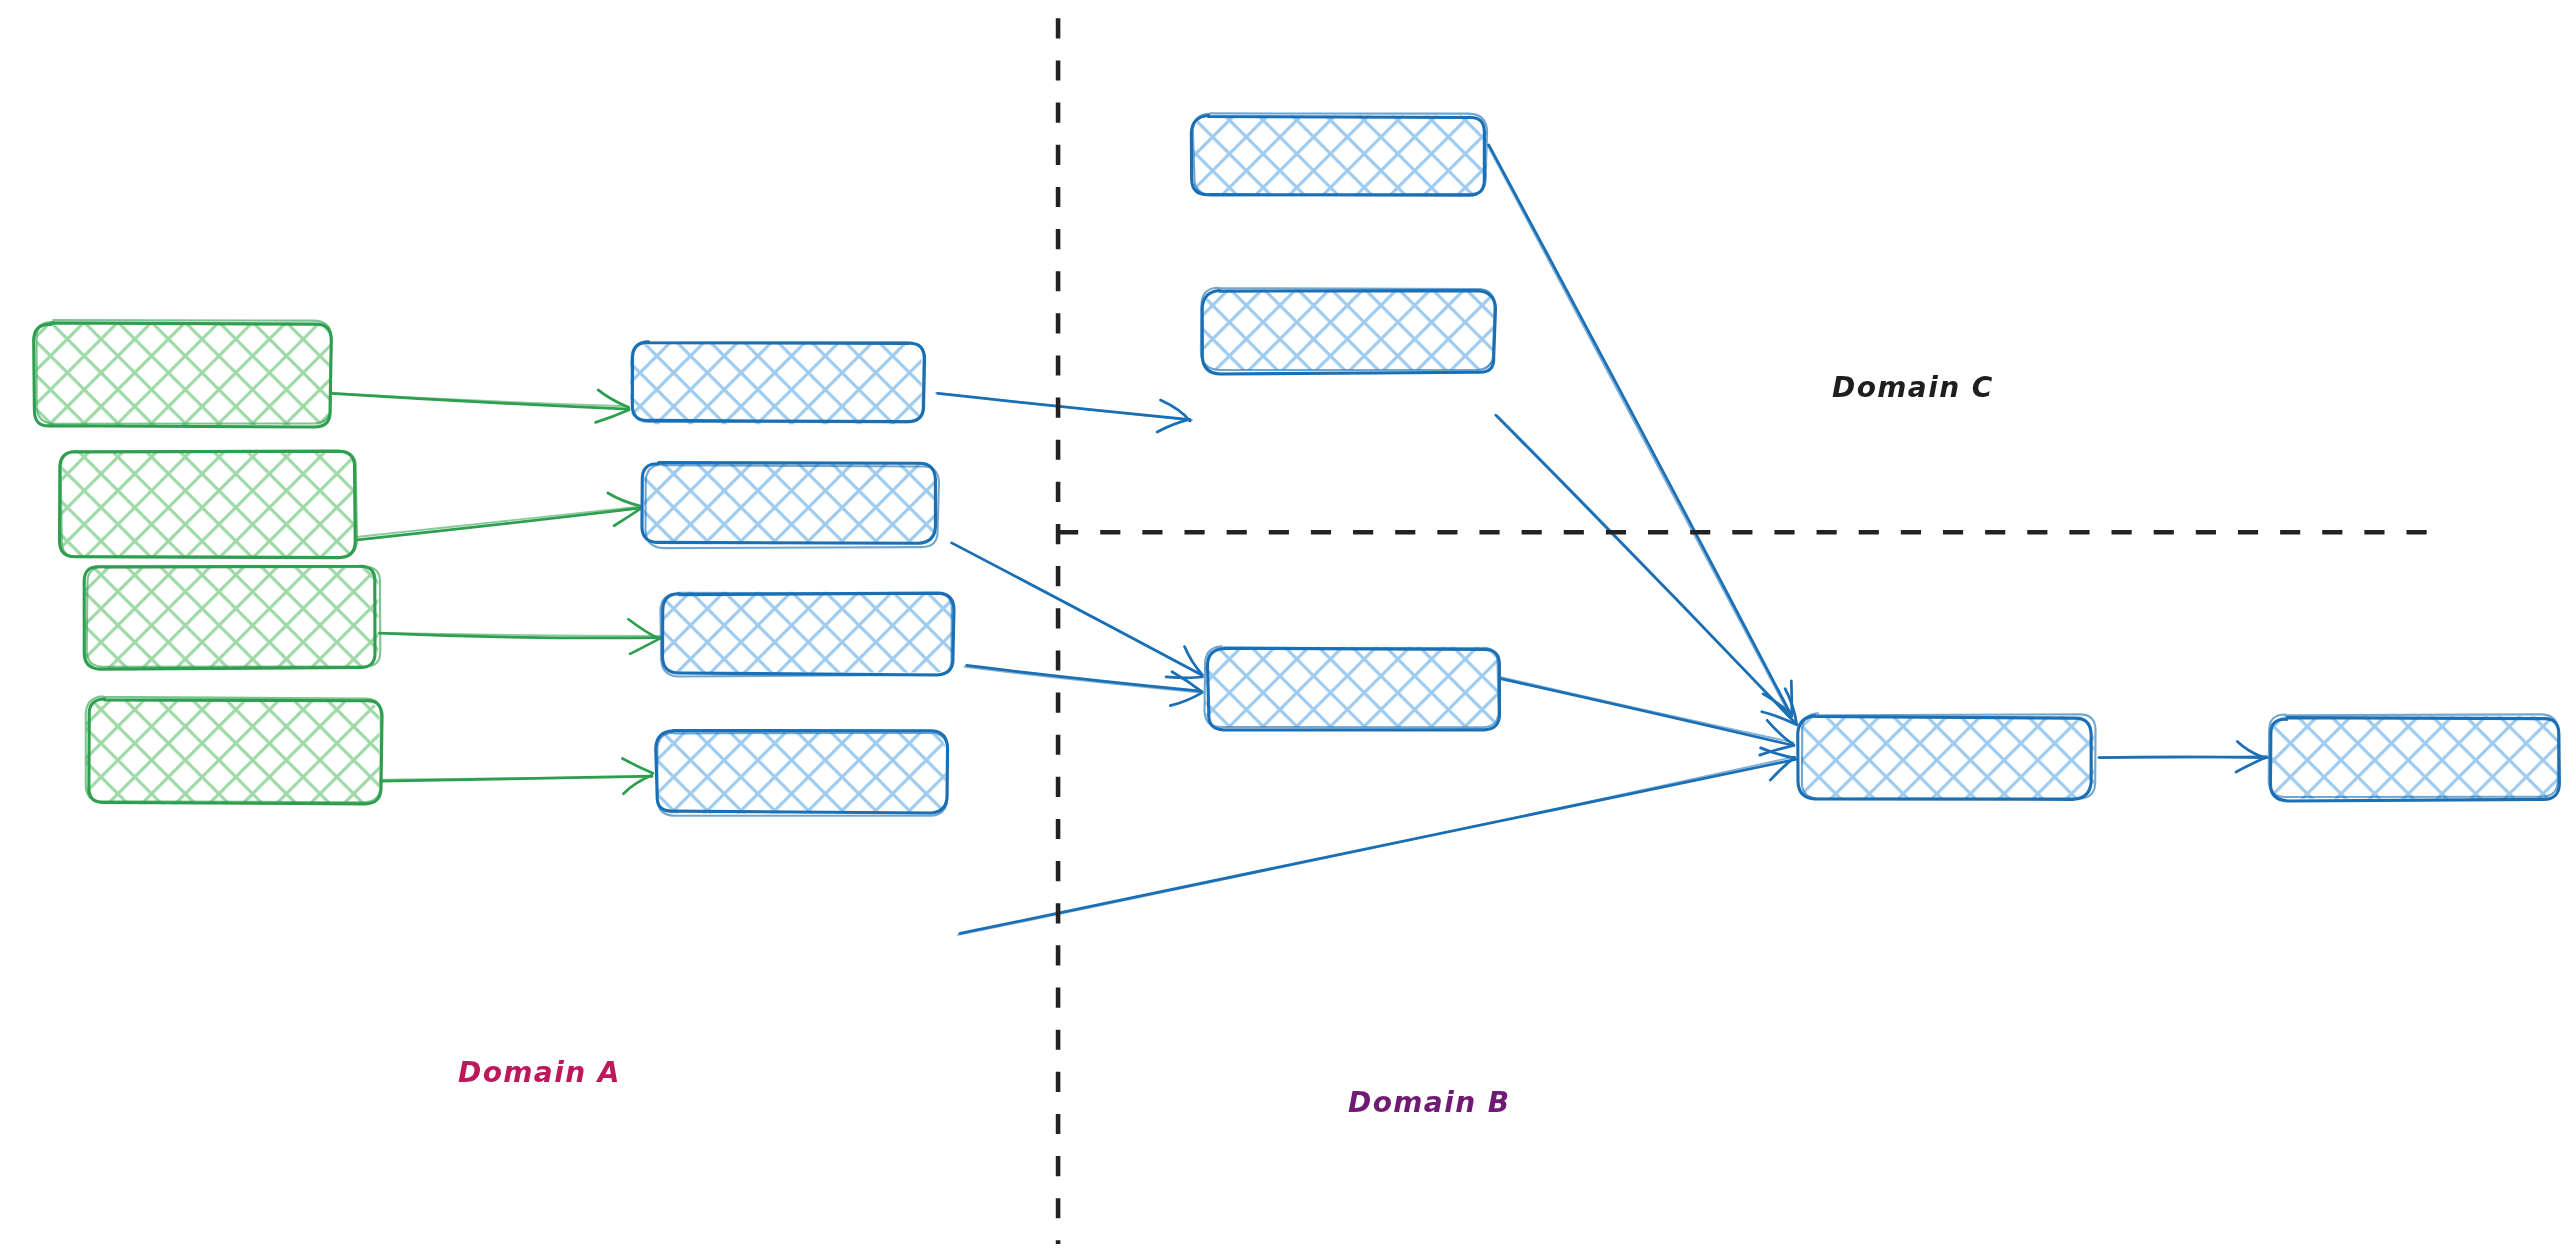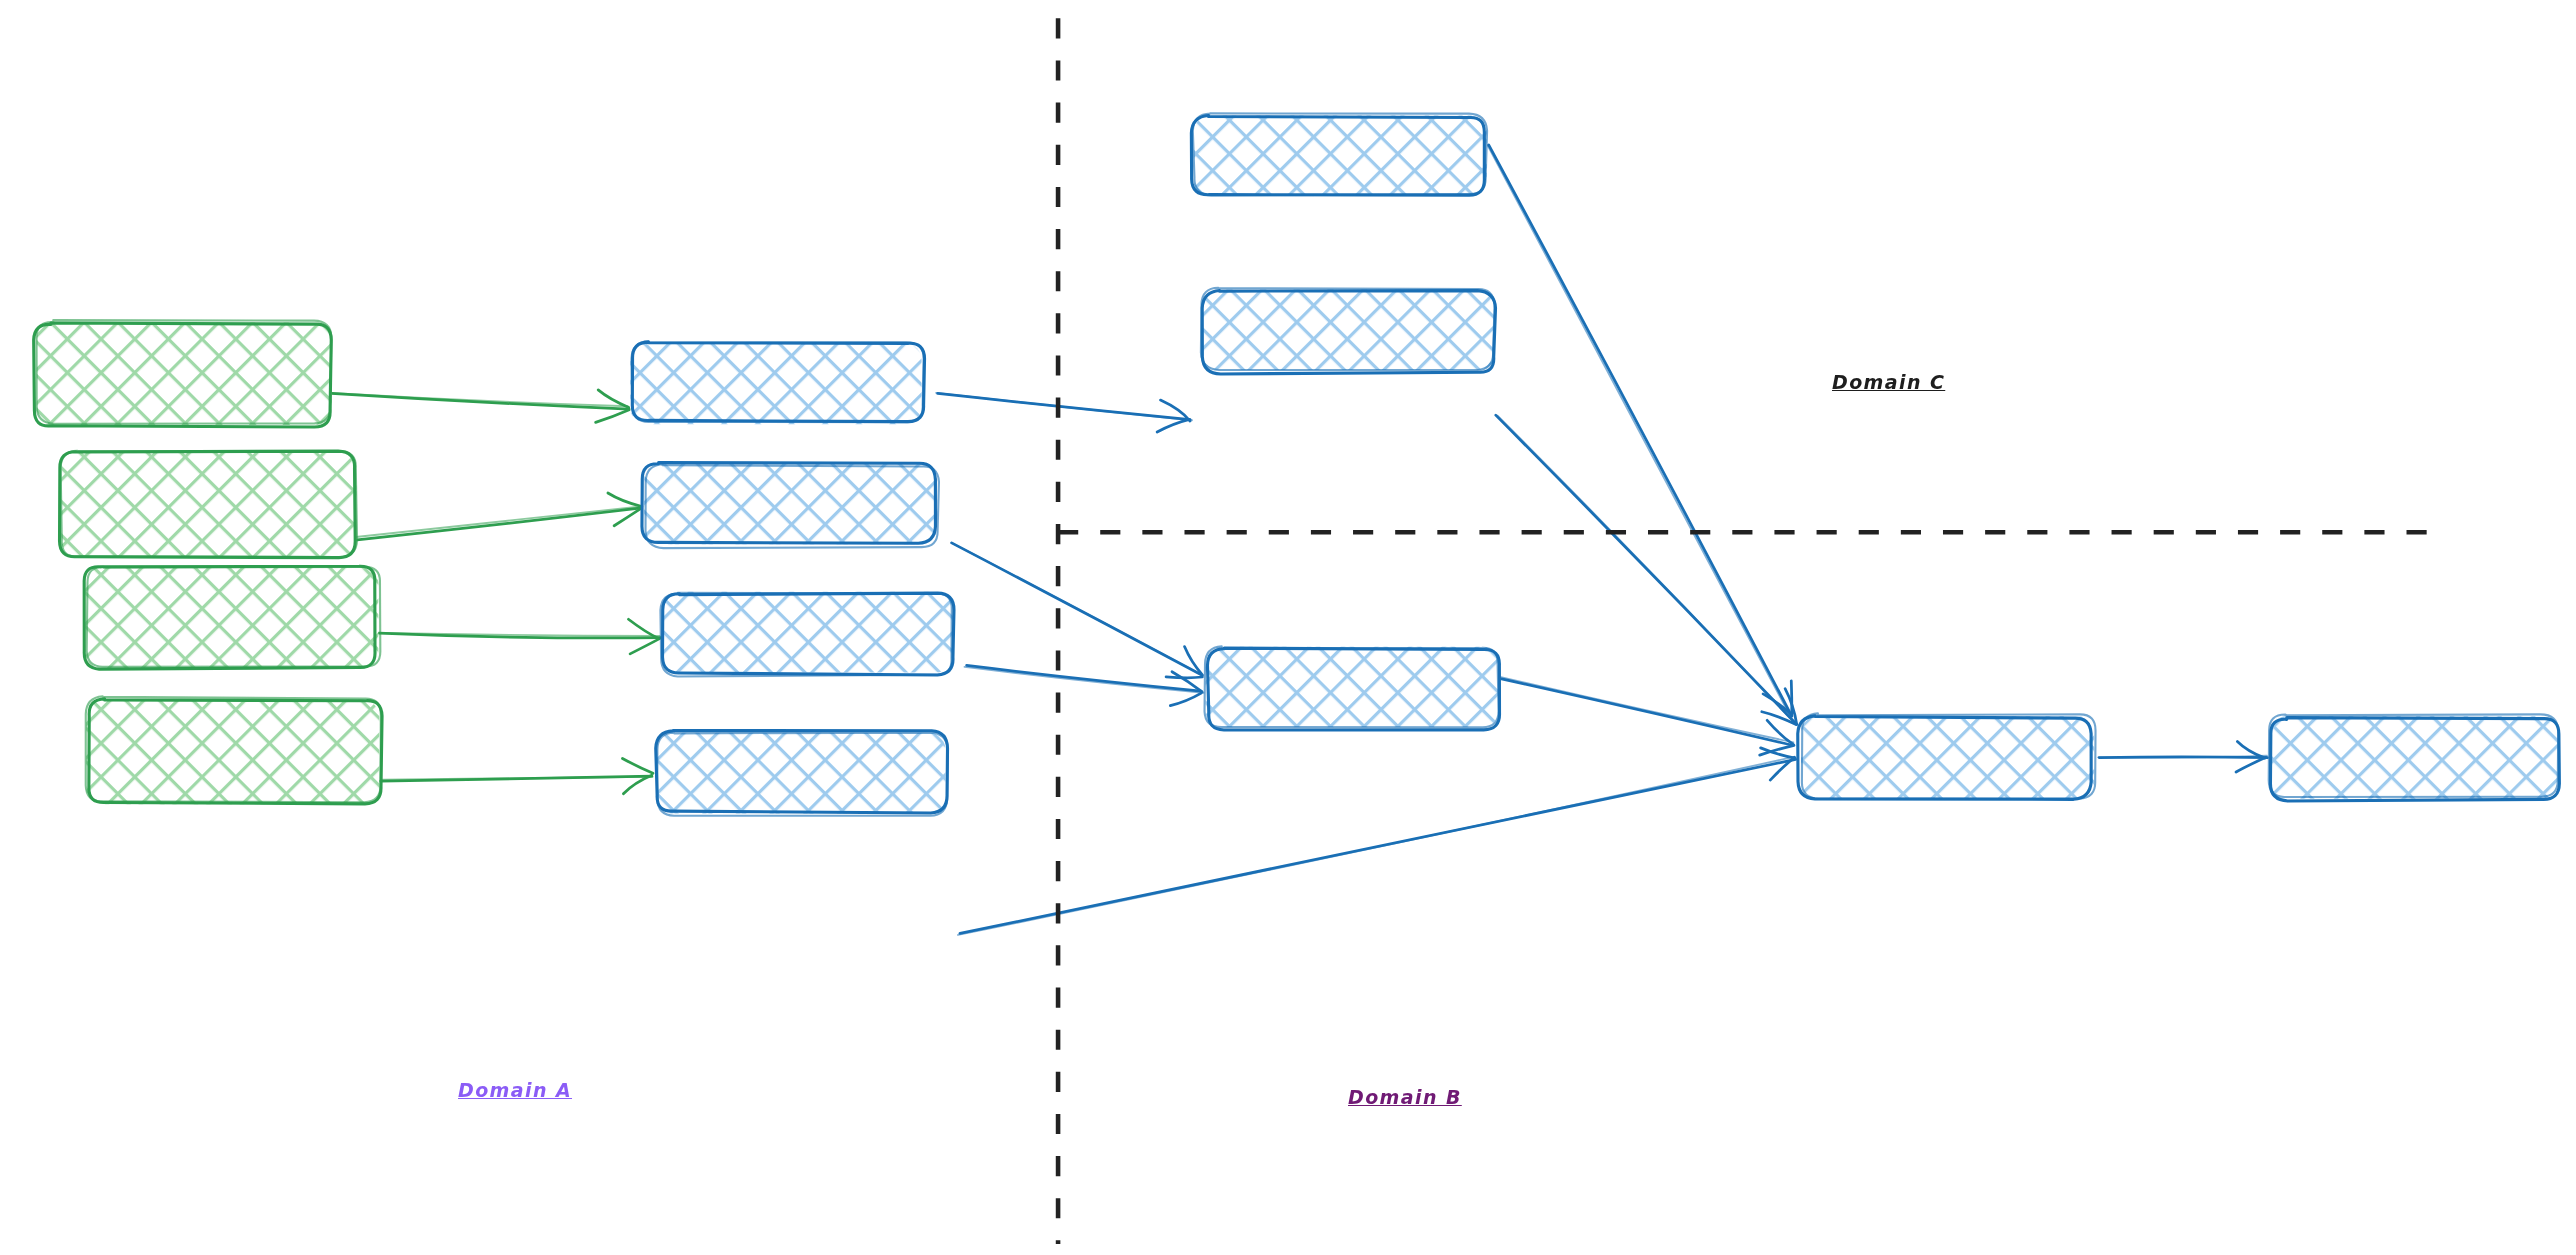--- a/index.html
+++ b/index.html
@@ -2,21 +2,21 @@
 <html style="font-size:14.7px"><head>
 <meta charset="utf-8">
 <style>
   html,body{margin:0;padding:0;background:#ffffff;}
   body{width:2576px;height:1255px;overflow:hidden;
        font-family:"DejaVu Sans","Liberation Sans",sans-serif;}
   #canvas{position:relative;width:2576px;height:1255px;background:#ffffff;}
   #canvas svg.layer{position:absolute;top:0;left:0;width:2576px;height:1255px;}
   .domain-label{position:absolute;white-space:nowrap;color:#1e1e1e;
        font-family:"DejaVu Sans","Liberation Sans",sans-serif;
-       font-size:19px;font-style:italic;font-weight:600;letter-spacing:1.4px;text-decoration:underline;}
+       font-size:28px;font-style:italic;font-weight:600;letter-spacing:1.4px;}
 </style>
 </head>
 <body>
 
 <div id="canvas">
 
   <svg class="layer" id="scene" viewBox="0 0 2812 1370">
     <defs>
       <pattern id="hatch-green" width="26" height="26" patternUnits="userSpaceOnUse" patternTransform="rotate(45)">
         <rect width="26" height="26" fill="#ffffff"></rect>
@@ -208,18 +208,18 @@
           <path d="M2496.229688609964,783.4306785608785 L2776.643246237395,784.5248210937366 Q2793.6244729189316,784.0441628954579 2793.3402403029336,802.0441628954579 L2793.8737466966145,855.2349747684016 Q2793.6244729189316,873.2349747684016 2775.6244729189316,872.6599652797263 L2497.432942786362,874.3628160037858 Q2478.229688609964,873.2349747684016 2478.4758816381336,855.2349747684016 L2478.8846153877134,802.0441628954579 Q2478.229688609964,784.0441628954579 2496.229688609964,785.2719783816822 Z" fill="none" stroke="#1a6fb5" stroke-width="3.4" stroke-linecap="round" stroke-linejoin="round" opacity="1"></path>
           <path d="M2494.7840512758976,780.7160419953595 L2773.072878565673,779.8495496162444 Q2792.2579904697172,779.903733015295 2792.6267445712474,797.903733015295 L2792.1465859559116,851.6043547162806 Q2792.2579904697172,869.6043547162806 2774.2579904697172,869.714114572254 L2493.5639315612443,870.0671080488092 Q2476.7840512758976,869.6043547162806 2476.580666876948,851.6043547162806 L2477.0354779733507,797.903733015295 Q2476.7840512758976,779.903733015295 2494.7840512758976,780.0131721029119 Z" fill="none" stroke="#1a6fb5" stroke-width="2.3" stroke-linecap="round" stroke-linejoin="round" opacity="0.62"></path>
         </g>
       </g>
     <g id="dividers-group">
         <line x1="1155" y1="20" x2="1155" y2="1358" stroke="#222222" stroke-width="5" stroke-dasharray="22 24"></line>
         <line x1="1155" y1="581" x2="2672" y2="581" stroke="#222222" stroke-width="5" stroke-dasharray="22 24"></line>
       </g>
   </svg>
 
-  <div class="domain-label" id="label-domain-a" style="left: 458px; top: 1079px; color: #8b5cf6;">Domain A</div>
+  <div class="domain-label" id="label-domain-a" style="left: 458px; top: 1056px; color: #be185d;">Domain A</div>
   <div class="domain-label" id="label-domain-b" style="left: 1348px; top: 1086px; color: #701a75;">Domain B</div>
   <div class="domain-label" id="label-domain-c" style="left: 1832px; top: 371px; color: rgb(30, 30, 30);">Domain C</div>
 
 </div>
 
 
 </body></html>

